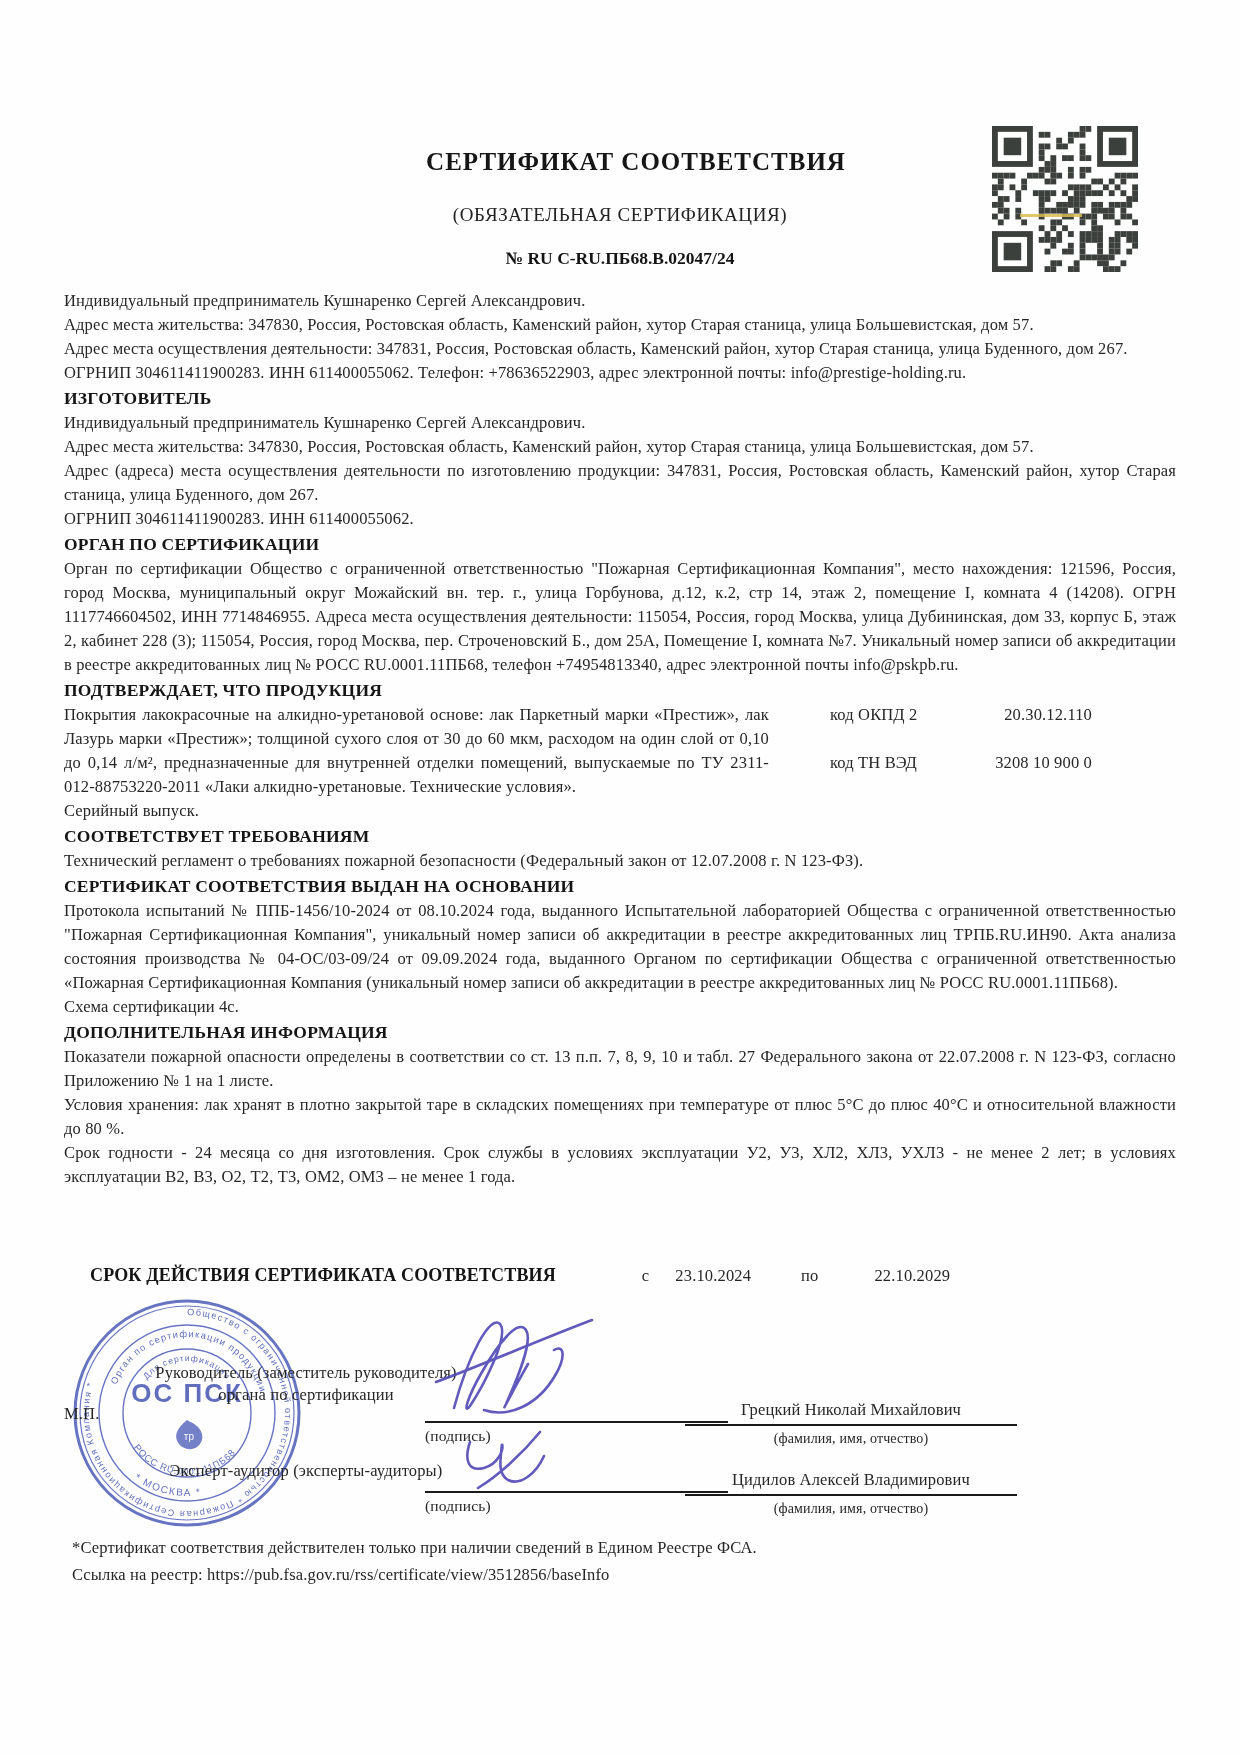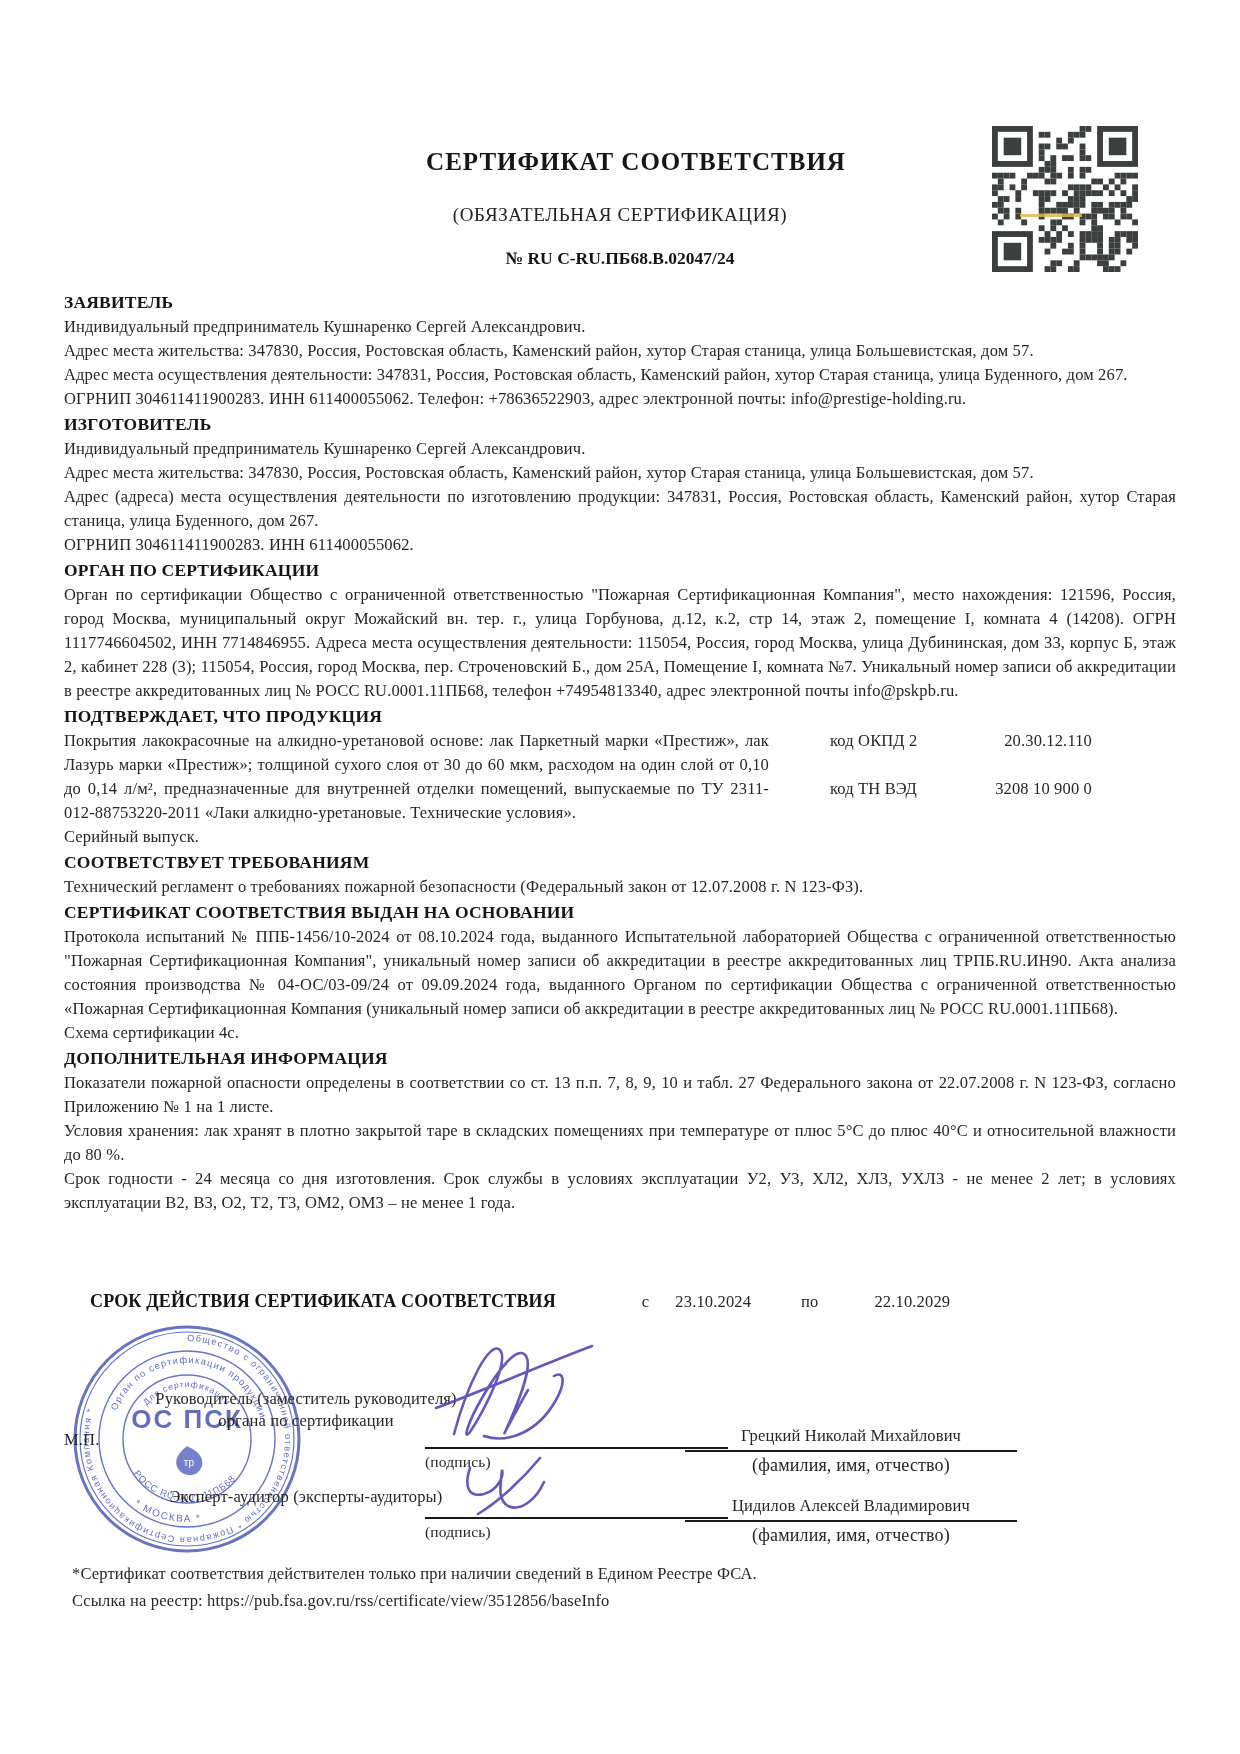--- a/index.html
+++ b/index.html
@@ -47,21 +47,21 @@
   .line2 { left:361px; top:191px; width:303px; }
   .cap { width:303px; text-align:left; font-size:15.5px; }
   .cap1 { left:361px; top:124px; }
   .cap2 { left:361px; top:194px; }
   .name { left:621px; width:332px; text-align:center; }
   .name1 { top:98px; }
   .name2 { top:168px; }
   .nline { left:621px; width:332px; }
   .nline1 { top:124px; }
   .nline2 { top:194px; }
-  .ncap { left:621px; width:332px; text-align:center; font-size:18px; }
+  .ncap { left:621px; width:332px; text-align:center; font-size:14px; }
   .ncap1 { top:127px; }
   .ncap2 { top:197px; }
 
   .footer { padding-left:8px; line-height:27px; }
 </style>
 </head>
 <body>
 
 <div class="page">
 
@@ -282,21 +282,20 @@
 
   <div class="header">
     <div class="doc-title">СЕРТИФИКАТ СООТВЕТСТВИЯ</div>
     <div class="doc-subtitle">(ОБЯЗАТЕЛЬНАЯ СЕРТИФИКАЦИЯ)</div>
     <div class="doc-number">№ RU С-RU.ПБ68.В.02047/24</div>
   </div>
 
   <div class="content">
 
     <div>
-      <div class="sec-heading">ЗАЯВИТЕЛЬ</div>
       <div class="para-plain">Индивидуальный предприниматель Кушнаренко Сергей Александрович.</div>
       <div class="para-plain">Адрес места жительства: 347830, Россия, Ростовская область, Каменский район, хутор Старая станица, улица Большевистская, дом 57.</div>
       <div class="para">Адрес места осуществления деятельности: 347831, Россия, Ростовская область, Каменский район, хутор Старая станица, улица Буденного, дом 267.</div>
       <div class="para-plain">ОГРНИП 304611411900283. ИНН 611400055062. Телефон: +78636522903, адрес электронной почты: info@prestige-holding.ru.</div>
     </div>
 
     <div>
       <div class="sec-heading">ИЗГОТОВИТЕЛЬ</div>
       <div class="para-plain">Индивидуальный предприниматель Кушнаренко Сергей Александрович.</div>
       <div class="para-plain">Адрес места жительства: 347830, Россия, Ростовская область, Каменский район, хутор Старая станица, улица Большевистская, дом 57.</div>

